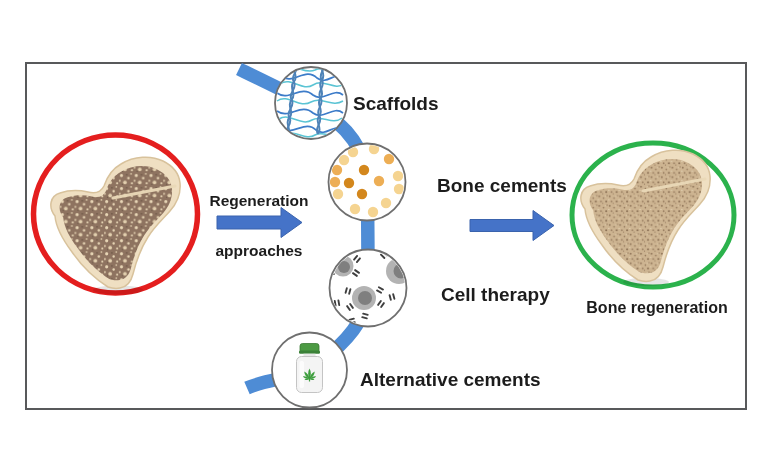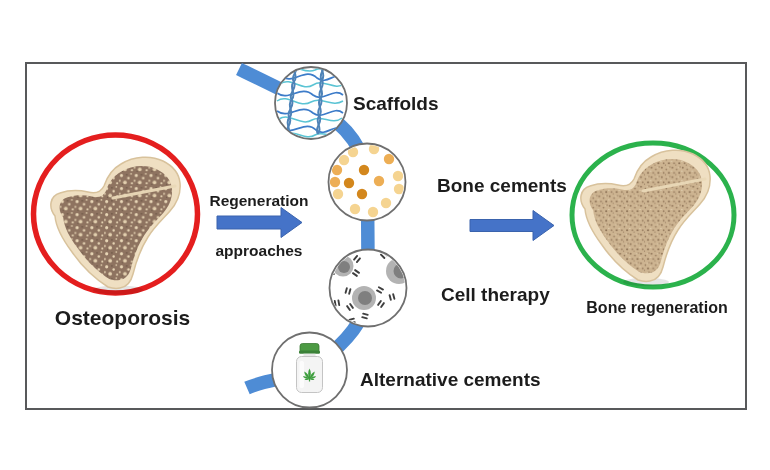--- a/index.html
+++ b/index.html
@@ -189,21 +189,20 @@
         <path class="leaf" transform="rotate(35)" d="M0,0 C1.6,-2.8 1.6,-6.6 0,-9.2 C-1.6,-6.6 -1.6,-2.8 0,0"></path>
         <path class="leaf" transform="rotate(-35)" d="M0,0 C1.6,-2.8 1.6,-6.6 0,-9.2 C-1.6,-6.6 -1.6,-2.8 0,0"></path>
         <path class="leaf" transform="rotate(68)" d="M0,0 C1.3,-2.2 1.3,-5.2 0,-7.2 C-1.3,-5.2 -1.3,-2.2 0,0"></path>
         <path class="leaf" transform="rotate(-68)" d="M0,0 C1.3,-2.2 1.3,-5.2 0,-7.2 C-1.3,-5.2 -1.3,-2.2 0,0"></path>
         <path class="leaf" transform="rotate(95)" d="M0,0 C1,-1.6 1,-3.6 0,-5 C-1,-3.6 -1,-1.6 0,0"></path>
         <path class="leaf" transform="rotate(-95)" d="M0,0 C1,-1.6 1,-3.6 0,-5 C-1,-3.6 -1,-1.6 0,0"></path>
       </g>
     </g>
   </svg>
 
-  <div class="lbl lbl-big" style="left:50px;top:306px;width:145px;">Osteoporosis</div>
   <div class="lbl lbl-big" style="left:562px;top:299px;width:190px;font-size:16px;">Bone regeneration</div>
   <div class="lbl lbl-mid" style="left:203px;top:192px;width:112px;">Regeneration</div>
   <div class="lbl lbl-mid" style="left:203px;top:242px;width:112px;">approaches</div>
   <div class="lbl lbl-small" style="left:353px;top:93px;">Scaffolds</div>
   <div class="lbl lbl-small" style="left:423px;top:175px;margin-left:14px;">Bone cements</div>
   <div class="lbl lbl-small" style="left:413px;top:284px;margin-left:28px;">Cell therapy</div>
   <div class="lbl lbl-small" style="left:360px;top:369px;">Alternative cements</div>
 </div>
 
 </body></html>

